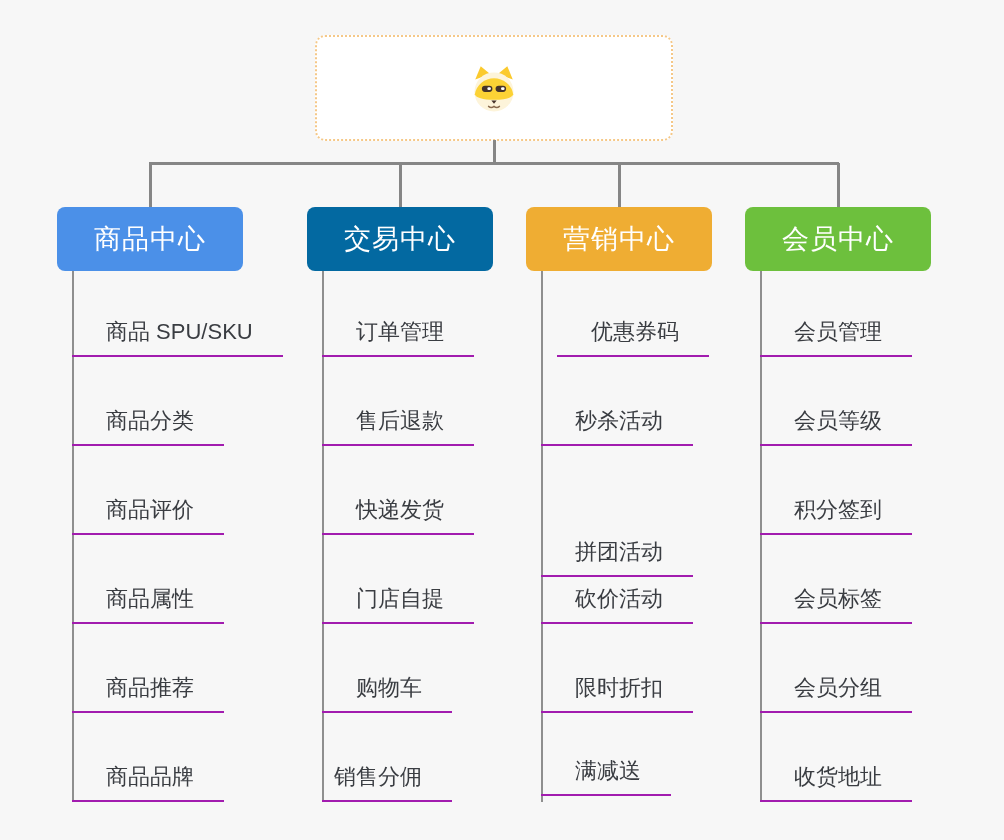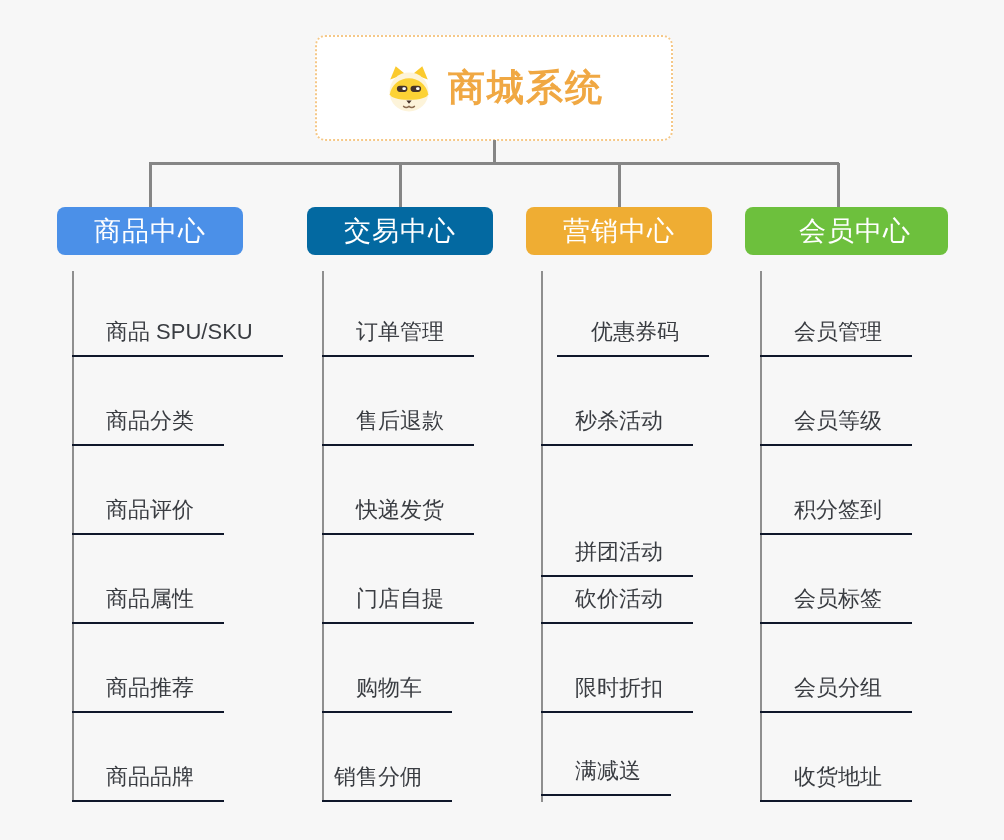--- a/index.html
+++ b/index.html
@@ -37,21 +37,21 @@
   }
   
   .conn{
     position:absolute;
     background:#868686;
   }
   
   .branch-node{
     position:absolute;
     top:207px;
-    width:186px; height:48px;
+    width:186px; height:64px;
     border-radius:8px;
     display:flex;
     align-items:center;
     justify-content:center;
     color:#ffffff;
     font-size:27px;
     letter-spacing:1px;
     white-space:nowrap;
     cursor:default;
   }
@@ -61,21 +61,21 @@
     top:271px;
     width:2px;
     height:531px;
     background:#8f8f8f;
   }
   
   .topic-item{
     position:absolute;
     box-sizing:border-box;
     padding:0 30px 9px 34px;
-    border-bottom:2px solid #0f172a;
+    border-bottom:2px solid #a21caf;
     font-size:22px;
     line-height:28px;
     color:#3a3d42;
     white-space:nowrap;
   }
 </style>
 </head>
 <body>
 
 <div class="canvas">
@@ -86,21 +86,20 @@
       <polygon points="37,14 49,4 56,21" fill="#fbca2d"></polygon>
       <circle cx="32" cy="37" r="25" fill="#fdf4da"></circle>
       <path d="M7.4 40 A25 25 0 0 1 56.6 40 Q54 47 32 47 Q10 47 7.4 40 Z" fill="#fcd235"></path>
       <rect x="16.5" y="29" width="13.5" height="8" rx="4" fill="#45332a"></rect>
       <rect x="34" y="29" width="13.5" height="8" rx="4" fill="#45332a"></rect>
       <rect x="23.5" y="31" width="4.5" height="3.6" rx="1.6" fill="#ffffff"></rect>
       <rect x="41" y="31" width="4.5" height="3.6" rx="1.6" fill="#ffffff"></rect>
       <path d="M28.6 48 h6.8 l-3.4 4.2 z" fill="#45332a"></path>
       <path d="M25 55.5 Q28.5 58.5 32 55.5 Q35.5 58.5 39 55.5" stroke="#8a6b4f" stroke-width="1.8" fill="none" stroke-linecap="round"></path>
     </svg>
-    <span class="root-title">商城系统</span>
   </div>
 
   <div class="conn" style="left:493px;top:140px;width:3px;height:23px;"></div>
   <div class="conn" style="left:149px;top:162px;width:690px;height:3px;"></div>
 
   <div id="branches-layer">
       <div class="conn" style="left: 148.5px; top: 163px; width: 3px; height: 44px;"></div>
       <div class="branch-node" style="left: 57px; background: rgb(75, 144, 232);">商品中心</div>
       <div class="spine" style="left: 72px;"></div>
       <div class="topic-item" style="left: 72px; top: 318px;">商品 SPU/SKU</div>
@@ -121,21 +120,21 @@
       <div class="conn" style="left: 617.5px; top: 163px; width: 3px; height: 44px;"></div>
       <div class="branch-node" style="left: 526px; background: rgb(239, 173, 51);">营销中心</div>
       <div class="spine" style="left: 541px;"></div>
       <div class="topic-item" style="left: 541px; top: 318px; margin-left: 16px;">优惠券码</div>
       <div class="topic-item" style="left: 541px; top: 407px;">秒杀活动</div>
       <div class="topic-item" style="left: 541px; top: 496px; margin-top: 42px;">拼团活动</div>
       <div class="topic-item" style="left: 541px; top: 585px;">砍价活动</div>
       <div class="topic-item" style="left: 541px; top: 674px;">限时折扣</div>
       <div class="topic-item" style="left: 541px; top: 757px;">满减送</div>
       <div class="conn" style="left: 836.5px; top: 163px; width: 3px; height: 44px;"></div>
-      <div class="branch-node" style="left: 745px; background: rgb(109, 192, 61); padding-left: 17px;">会员中心</div>
+      <div class="branch-node" style="left: 745px; background: rgb(109, 192, 61);">会员中心</div>
       <div class="spine" style="left: 760px;"></div>
       <div class="topic-item" style="left: 760px; top: 318px;">会员管理</div>
       <div class="topic-item" style="left: 760px; top: 407px;">会员等级</div>
       <div class="topic-item" style="left: 760px; top: 496px;">积分签到</div>
       <div class="topic-item" style="left: 760px; top: 585px;">会员标签</div>
       <div class="topic-item" style="left: 760px; top: 674px;">会员分组</div>
       <div class="topic-item" style="left: 760px; top: 763px;">收货地址</div>
     </div>
 
 </div>

